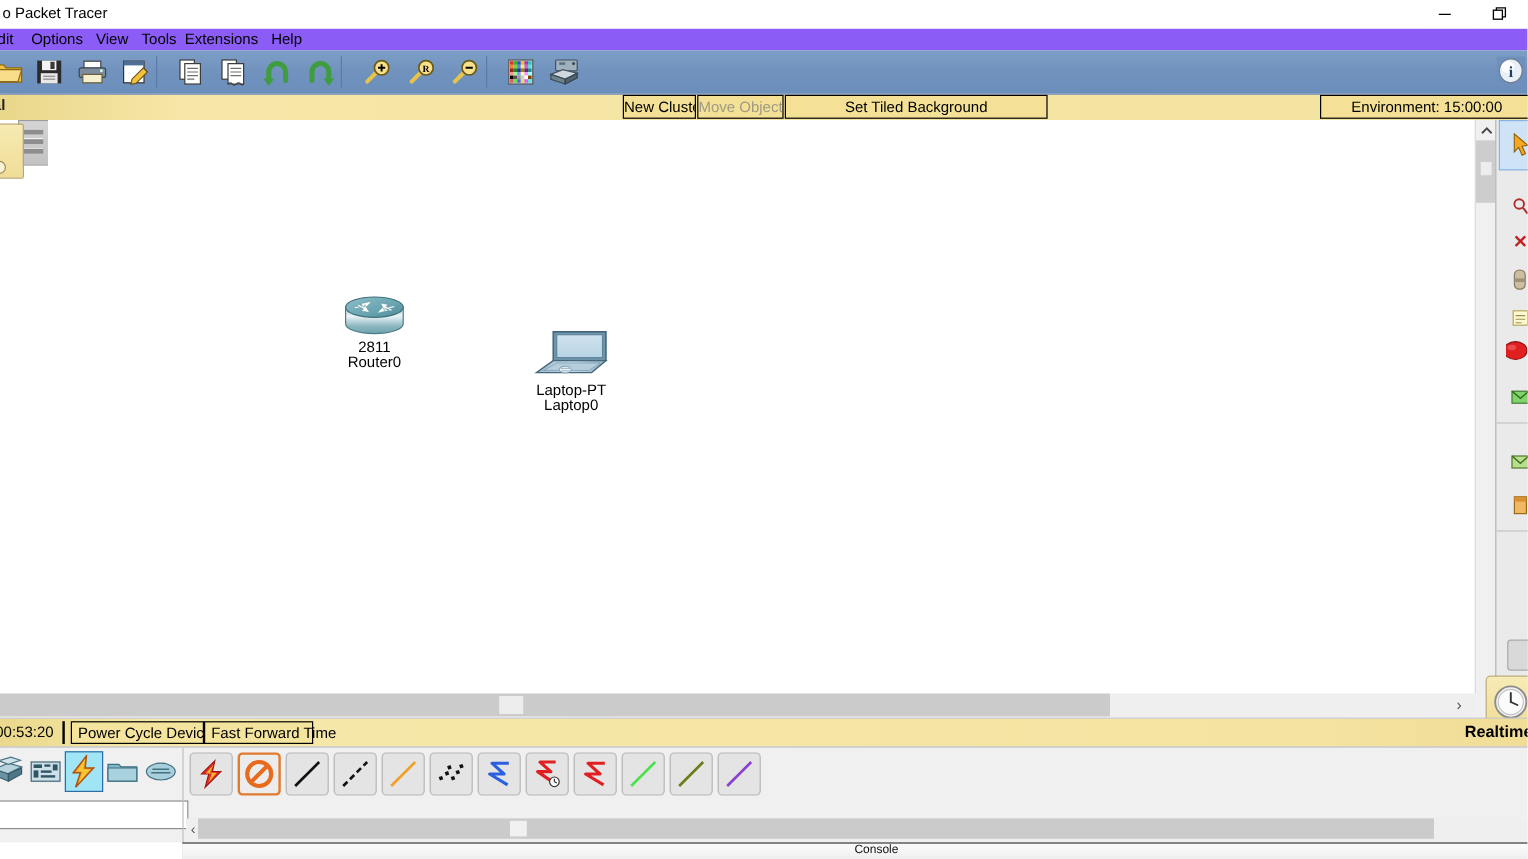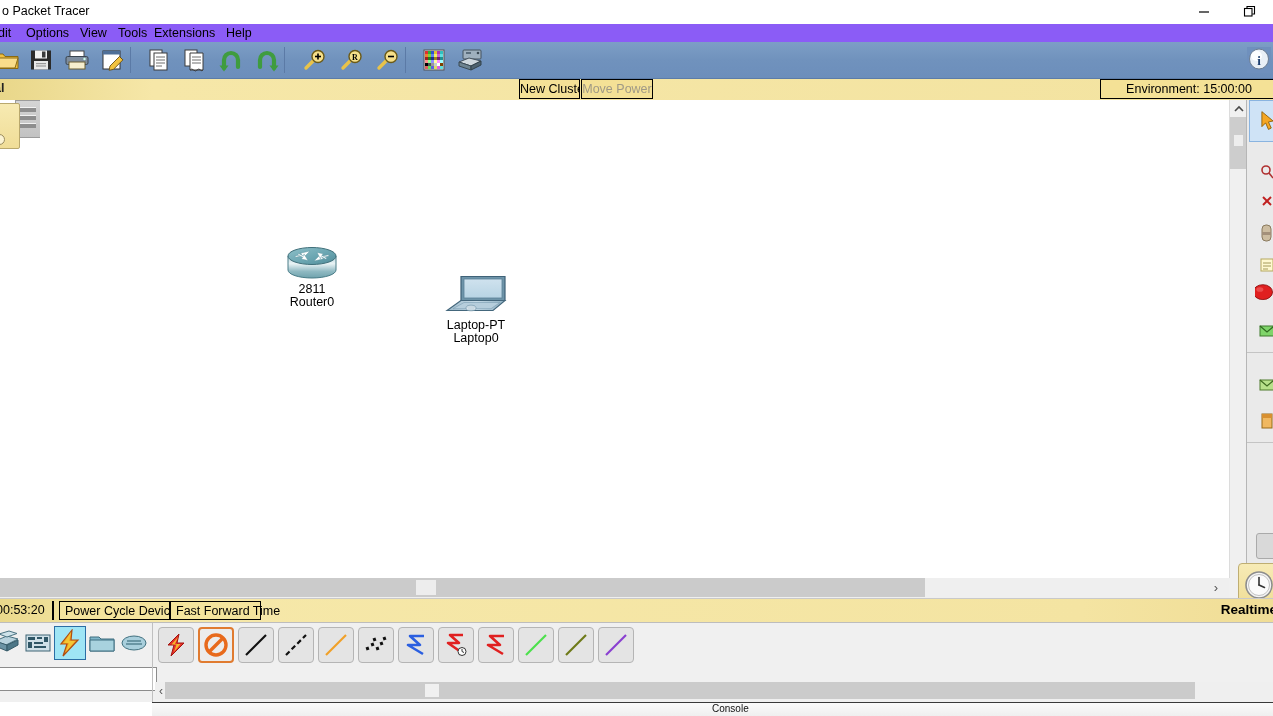--- a/index.html
+++ b/index.html
@@ -321,21 +321,22 @@
         <ellipse cx="9.5" cy="9" rx="5.5" ry="5" fill="#fbfdff"></ellipse>
         <text x="12" y="17.5" font-size="13" font-family="Liberation Serif, serif" font-weight="bold" text-anchor="middle" fill="#1d3f70">i</text>
       </svg>
     </div>
   </div>
 
   <div class="subtool">
     <div class="sub-left-label">al</div>
 
     <div class="ybtn" style="left:519px;width:61px">New Cluster</div>
-    <div class="ybtn disabled" style="left:581px;width:72px">Move Power</div>
+    <div class="ybtn disabled" style="left:581px;width:72px">Move Object</div>
+    <div class="ybtn" style="left:654px;width:219px">Set Tiled Background</div>
     <div class="ybtn" style="left:1100px;width:178px">Environment: 15:00:00</div>
   </div>
 
   <div class="leftdock">
     <div class="leftdock-grip">
       <i style="top:6px"></i>
         <i style="top:14px"></i>
         <i style="top:22px"></i>
     </div>
     <div class="leftdock-tab"></div>

